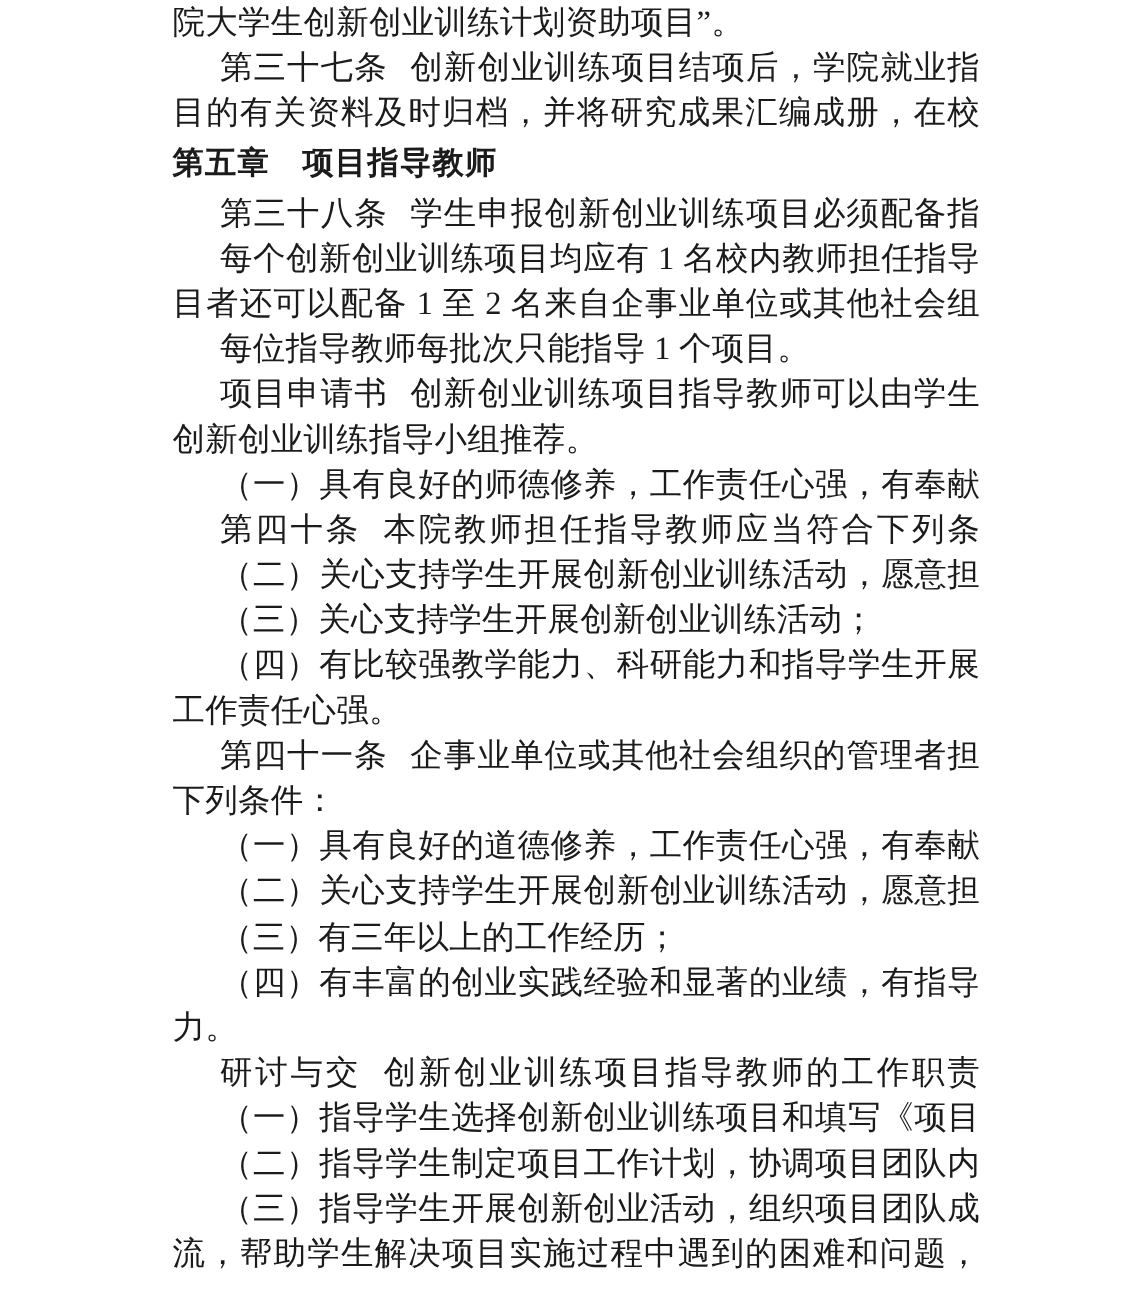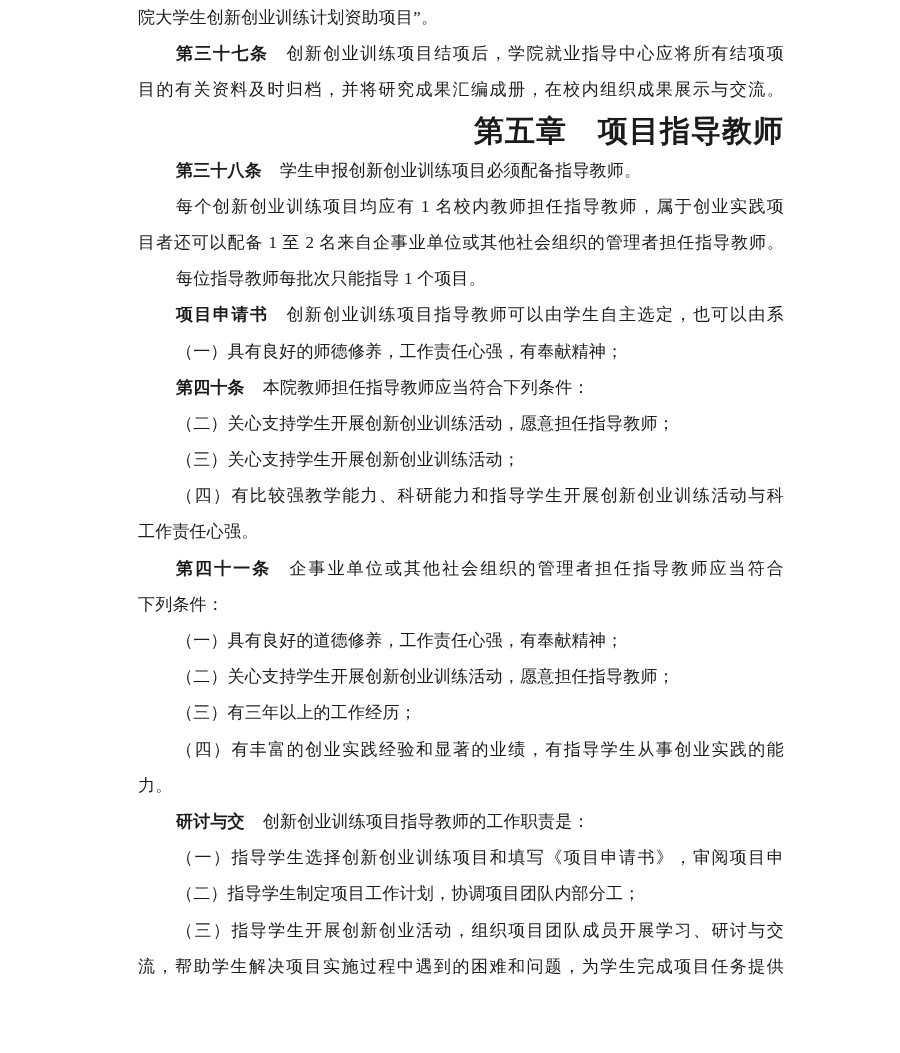--- a/index.html
+++ b/index.html
@@ -21,40 +21,40 @@
   .doc {
     position: absolute;
     left: 138px;
     top: 0;
     width: 646px;
   }
   .ln {
     margin: 0;
     height: 36.2px;
     line-height: 36.2px;
-    font-size: 17px;
+    font-size: 26px;
     overflow: hidden;
     text-align: justify;
     box-sizing: border-box;
     letter-spacing: 0.2px;
   }
   .ln.ind { padding-left: 38px; }
   .ln.full { text-align-last: justify; }
   .term {
-    font-weight: bold;
+    font-weight: normal;
     margin-right: 18px;
   }
   .term:empty { display: none; margin: 0; }
   .chapter {
     margin: 0;
     height: 44px;
     line-height: 44px;
-    font-size: 30px;
+    font-size: 25px;
     font-weight: bold;
-    text-align: right;
+    text-align: left;
     letter-spacing: 1px;
   }
 </style>
 </head>
 <body>
 
 <div class="page">
   <div class="doc">
 
     <p class="ln"><span class="txt">院大学生创新创业训练计划资助项目”。</span></p>
@@ -68,20 +68,21 @@
     <p class="ln ind"><b class="term">第三十八条</b><span class="txt">学生申报创新创业训练项目必须配备指导教师。</span></p>
 
     <p class="ln ind full"><span class="txt">每个创新创业训练项目均应有 1 名校内教师担任指导教师，属于创业实践项</span></p>
 
     <p class="ln full"><span class="txt">目者还可以配备 1 至 2 名来自企事业单位或其他社会组织的管理者担任指导教师。</span></p>
 
     <p class="ln ind"><span class="txt">每位指导教师每批次只能指导 1 个项目。</span></p>
 
     <p class="ln ind full"><b class="term">项目申请书</b><span class="txt">创新创业训练项目指导教师可以由学生自主选定，也可以由系</span></p>
 
+    <p class="ln"><span class="txt">创新创业训练指导小组推荐。</span></p>
 
     <p class="ln ind"><span class="txt">（一）具有良好的师德修养，工作责任心强，有奉献精神；</span></p>
 
     <p class="ln ind"><b class="term">第四十条</b><span class="txt">本院教师担任指导教师应当符合下列条件：</span></p>
 
     <p class="ln ind"><span class="txt">（二）关心支持学生开展创新创业训练活动，愿意担任指导教师；</span></p>
 
     <p class="ln ind"><span class="txt">（三）关心支持学生开展创新创业训练活动；</span></p>
 
     <p class="ln ind full"><span class="txt">（四）有比较强教学能力、科研能力和指导学生开展创新创业训练活动与科</span></p>

